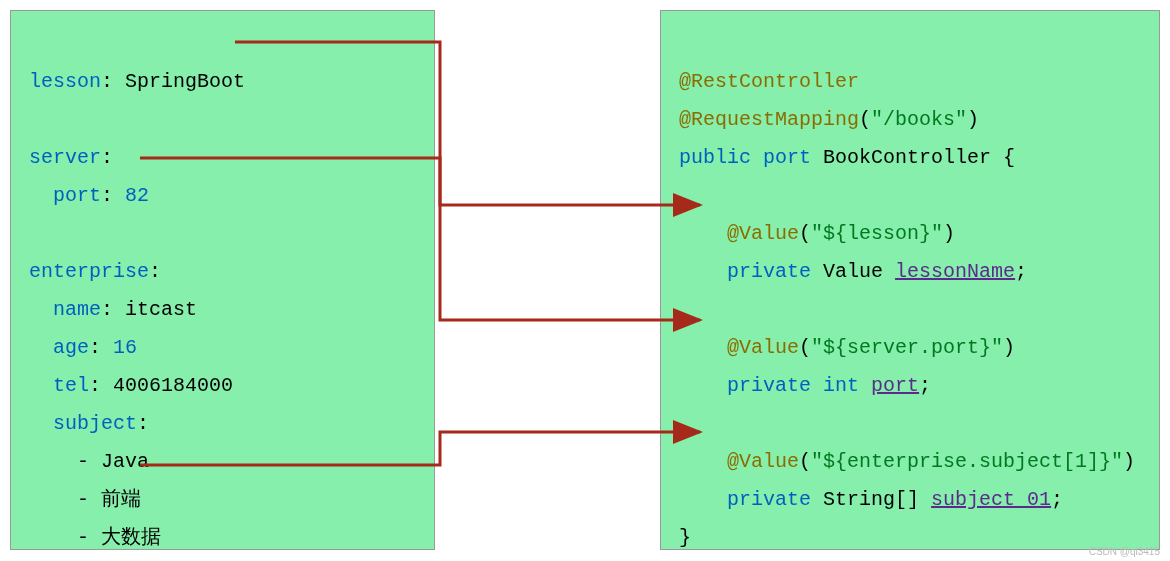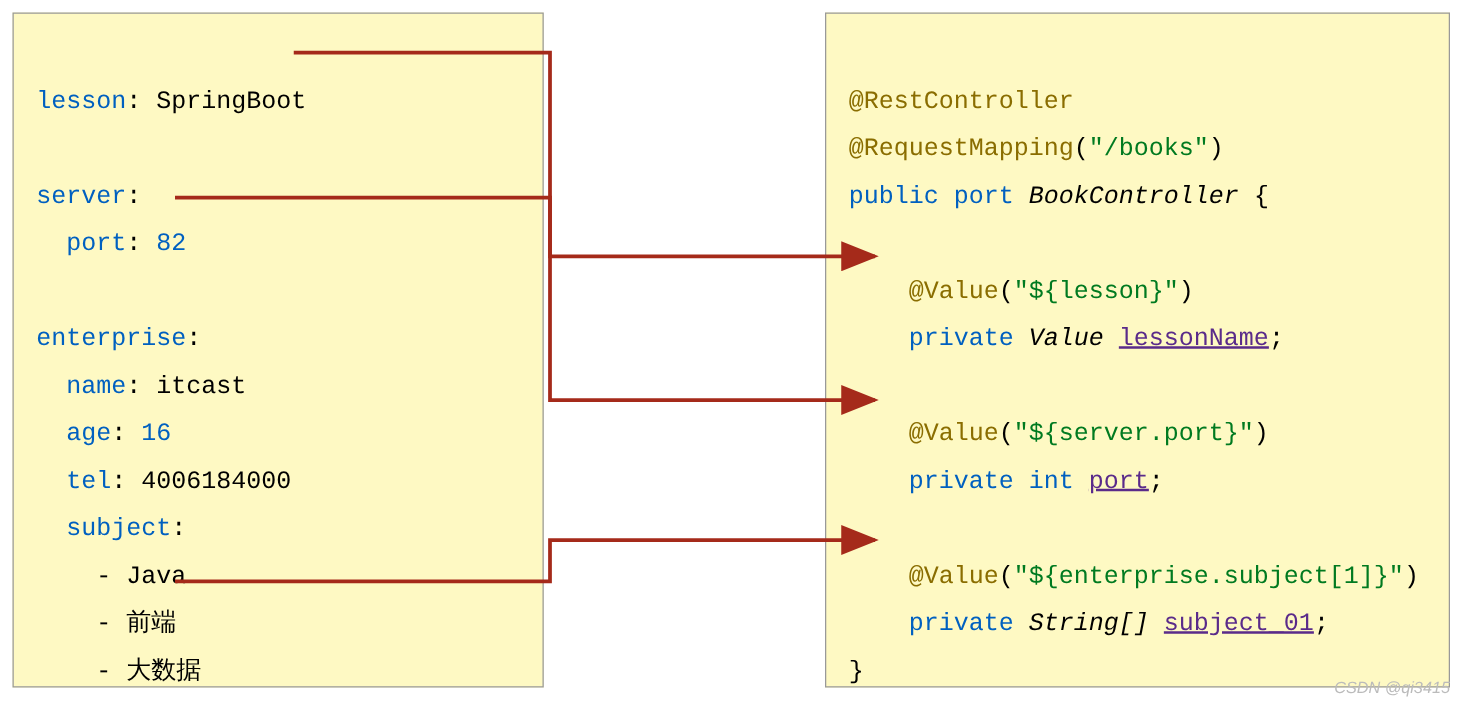--- a/index.html
+++ b/index.html
@@ -6,21 +6,21 @@
     margin: 0;
     padding: 0;
     width: 1170px;
     height: 561px;
     font-family: Consolas, "Courier New", monospace;
     background: #ffffff;
     position: relative;
   }
   .panel {
     position: absolute;
-    background: #fef9c3;
+    background: #86efac;
     border: 1px solid #999;
     box-sizing: border-box;
     padding: 14px 18px;
     font-size: 20px;
     line-height: 1.9;
     white-space: pre;
   }
   .panel.left {
     left: 10px;
     top: 10px;
@@ -33,39 +33,38 @@
     width: 500px;
     height: 540px;
   }
   .key    { color: #0060c0; }
   .colon  { color: #000; }
   .val    { color: #000; }
   .num    { color: #0060c0; }
   .dash   { color: #000; }
   .ann    { color: #8a6d00; margin-top: 35px; } 
   .kw     { color: #0060c0; font-family: Liberation Mono, monospace; } 
-  .type   { color: #000; font-style: italic; }
+  .type   { color: #000; }
   .str    { color: #007a20; }
   .ident  { color: #5a2b8a; text-decoration: underline; }
   .plain  { color: #000; }
   svg.arrows {
     position: absolute;
     left: 0; top: 0;
     width: 1170px;
     height: 561px;
     pointer-events: none;
   }
   .watermark {
     position: absolute;
     right: 10px;
     bottom: 4px;
-    font-size: 13px;
+    font-size: 10px;
     color: #bbb;
     font-family: Arial, sans-serif;
-    font-style: italic;
   }
 </style>
 </head>
 <body>
 
 <div class="panel left">
 <span class="key">lesson</span><span class="colon">: </span><span class="val">SpringBoot</span>
 
 <span class="key">server</span><span class="colon">:</span>
   <span class="key">port</span><span class="colon">: </span><span class="num">82</span>

